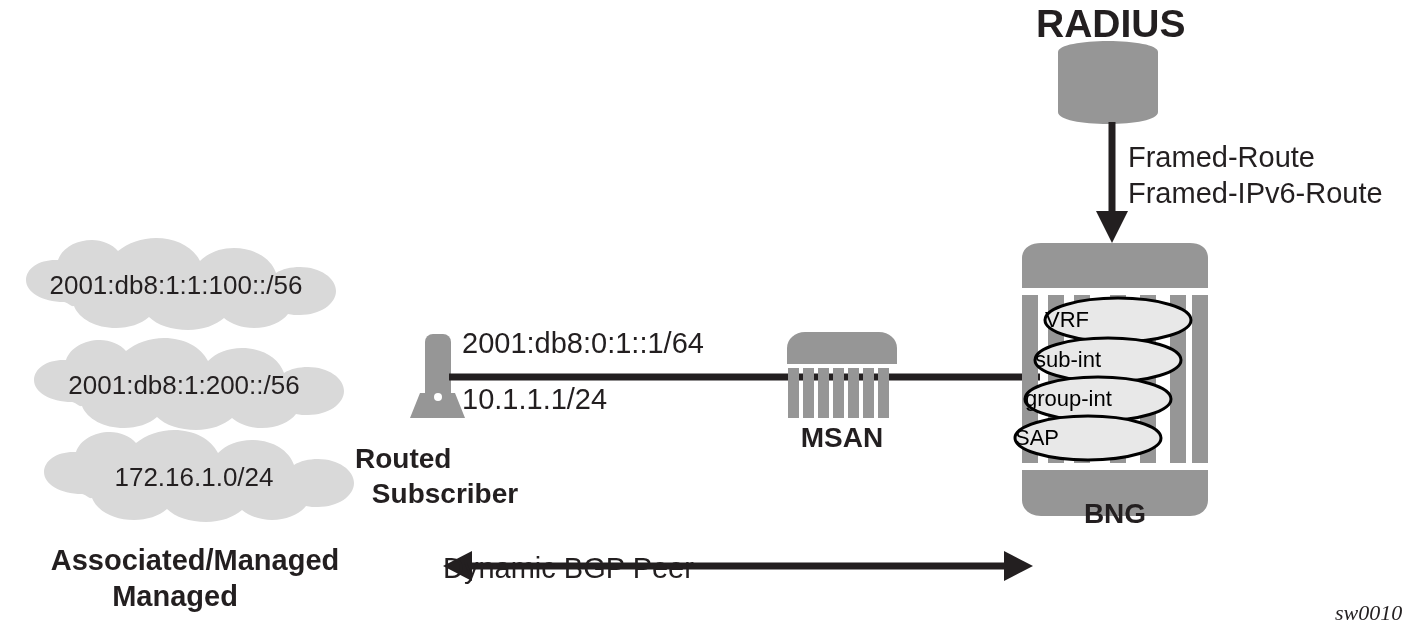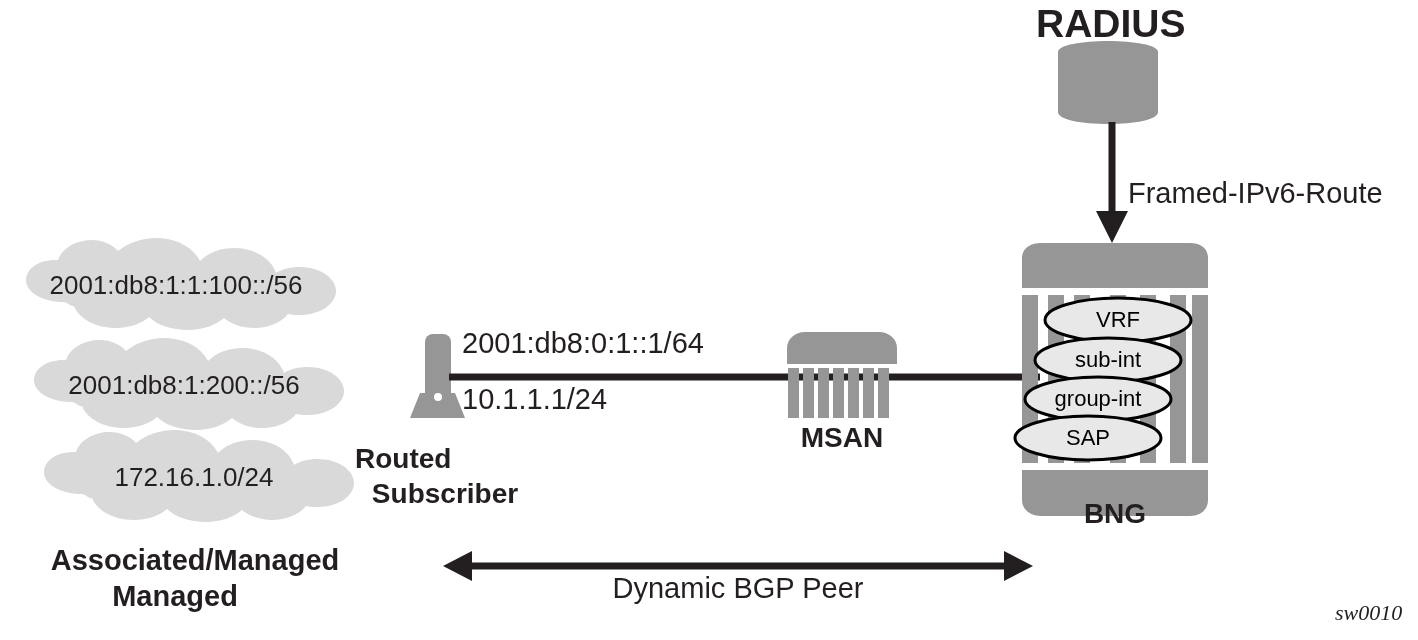--- a/index.html
+++ b/index.html
@@ -36,21 +36,21 @@
     color: #231f20;
     font-size: 26px;
     white-space: nowrap;
     text-align: center;
   }
   .ellipse-text {
     position: absolute;
     color: #000000;
     font-size: 22px;
     white-space: nowrap;
-    text-align: center;
+    text-align: left;
     pointer-events: none;
   }
   .watermark {
     position: absolute;
     font-family: "Liberation Serif", serif;
     font-style: italic;
     font-size: 22px;
     color: #231f20;
   }
   .title-lbl { font-size: 39px; font-weight: bold; }
@@ -194,34 +194,35 @@
 
   <div class="cloud-text" style="left:6px; top:270px; width:340px;">2001:db8:1:1:100::/56</div>
   <div class="cloud-text" style="left:14px; top:370px; width:340px;">2001:db8:1:200::/56</div>
   <div class="cloud-text" style="left:24px; top:462px; width:340px;">172.16.1.0/24</div>
 
   <div class="lbl group-lbl" style="left:0px; top:544px; width:350px;padding-left:20px;">Associated/Managed</div>
   <div class="lbl group-lbl" style="left:0px; top:580px; width:350px;">Managed</div>
 
   <div class="lbl title-lbl" style="left:1036px; top:2px;">RADIUS</div>
 
+  <div class="lbl attr-lbl" style="left:1128px; top:141px;">Framed-Route</div>
   <div class="lbl attr-lbl" style="left:1128px; top:177px;">Framed-IPv6-Route</div>
 
   <div class="lbl link-lbl" style="left:462px; top:327px;">2001:db8:0:1::1/64</div>
   <div class="lbl link-lbl" style="left:462px; top:383px;">10.1.1.1/24</div>
 
   <div class="lbl node-lbl" style="left:355px; top:443px; width:180px; text-align:left;">Routed</div>
   <div class="lbl node-lbl" style="left:355px; top:478px; width:180px; text-align:center;">Subscriber</div>
 
   <div class="lbl node-lbl" style="left:782px; top:422px; width:120px; text-align:center;">MSAN</div>
 
   <div class="lbl node-lbl" style="left:1055px; top:498px; width:120px; text-align:center;">BNG</div>
 
   <div class="ellipse-text" style="left:1045px; top:307px; width:146px;">VRF</div>
   <div class="ellipse-text" style="left:1025px; top:386px; width:146px;">group-int</div>
   <div class="ellipse-text" style="left:1035px; top:347px; width:146px;">sub-int</div>
   <div class="ellipse-text" style="left:1015px; top:425px; width:146px;">SAP</div>
 
-  <div class="lbl link-lbl" style="left:443px; top:572px; width:590px; text-align:center;">Dynamic BGP Peer</div>
+  <div class="lbl link-lbl" style="left:443px; top:552px; width:590px; ">Dynamic BGP Peer</div>
 
   <div class="watermark" style="left:1335px; top:600px;">sw0010</div>
 
 </div>
 
 </body></html>

